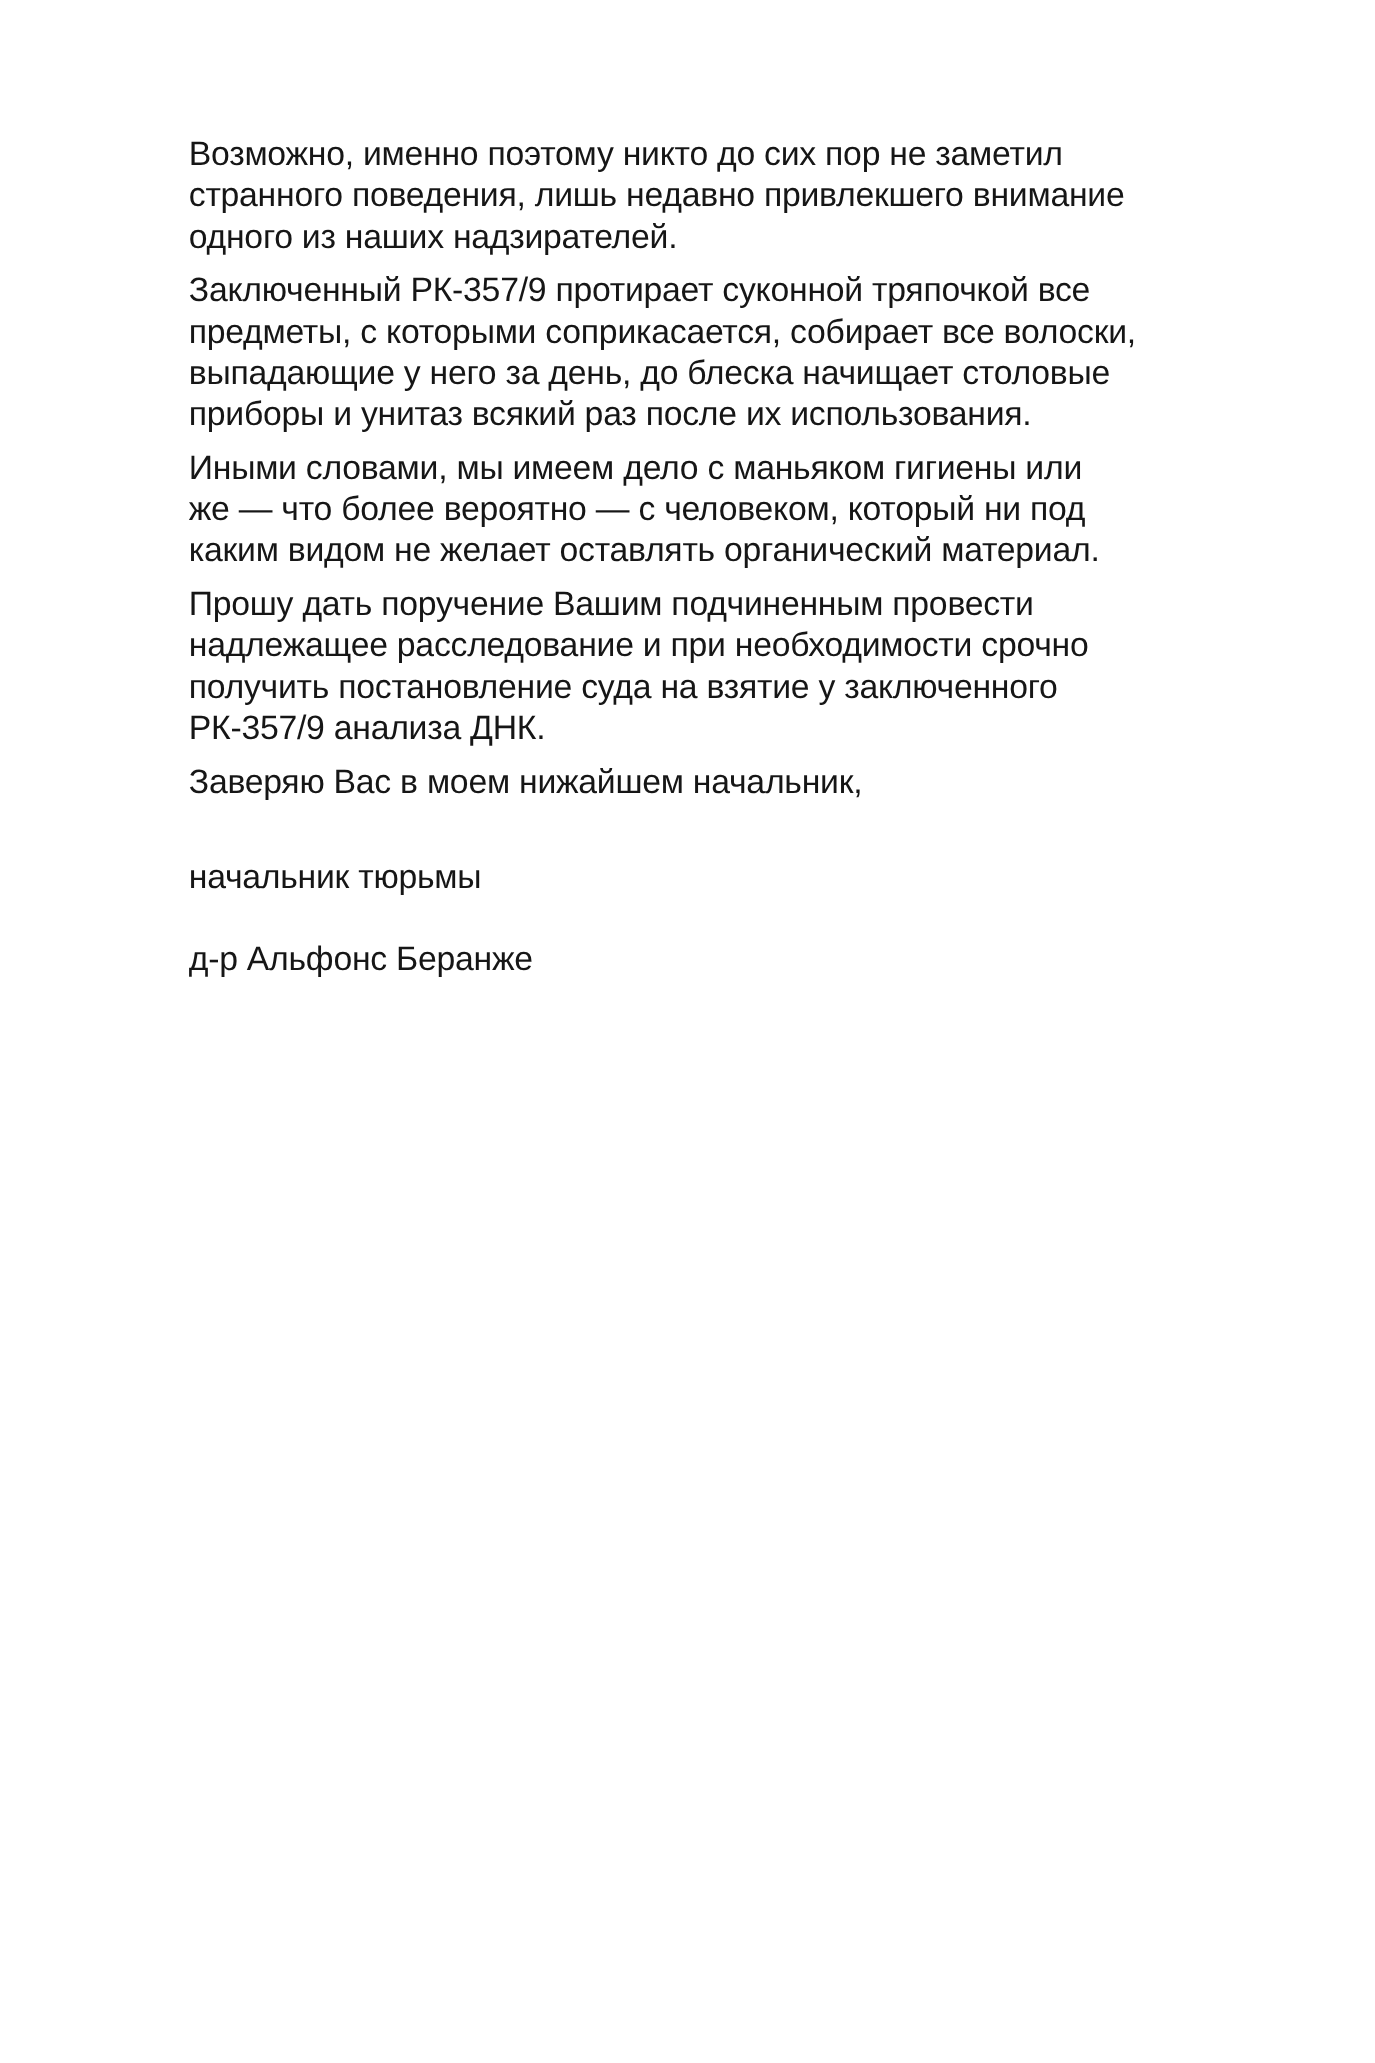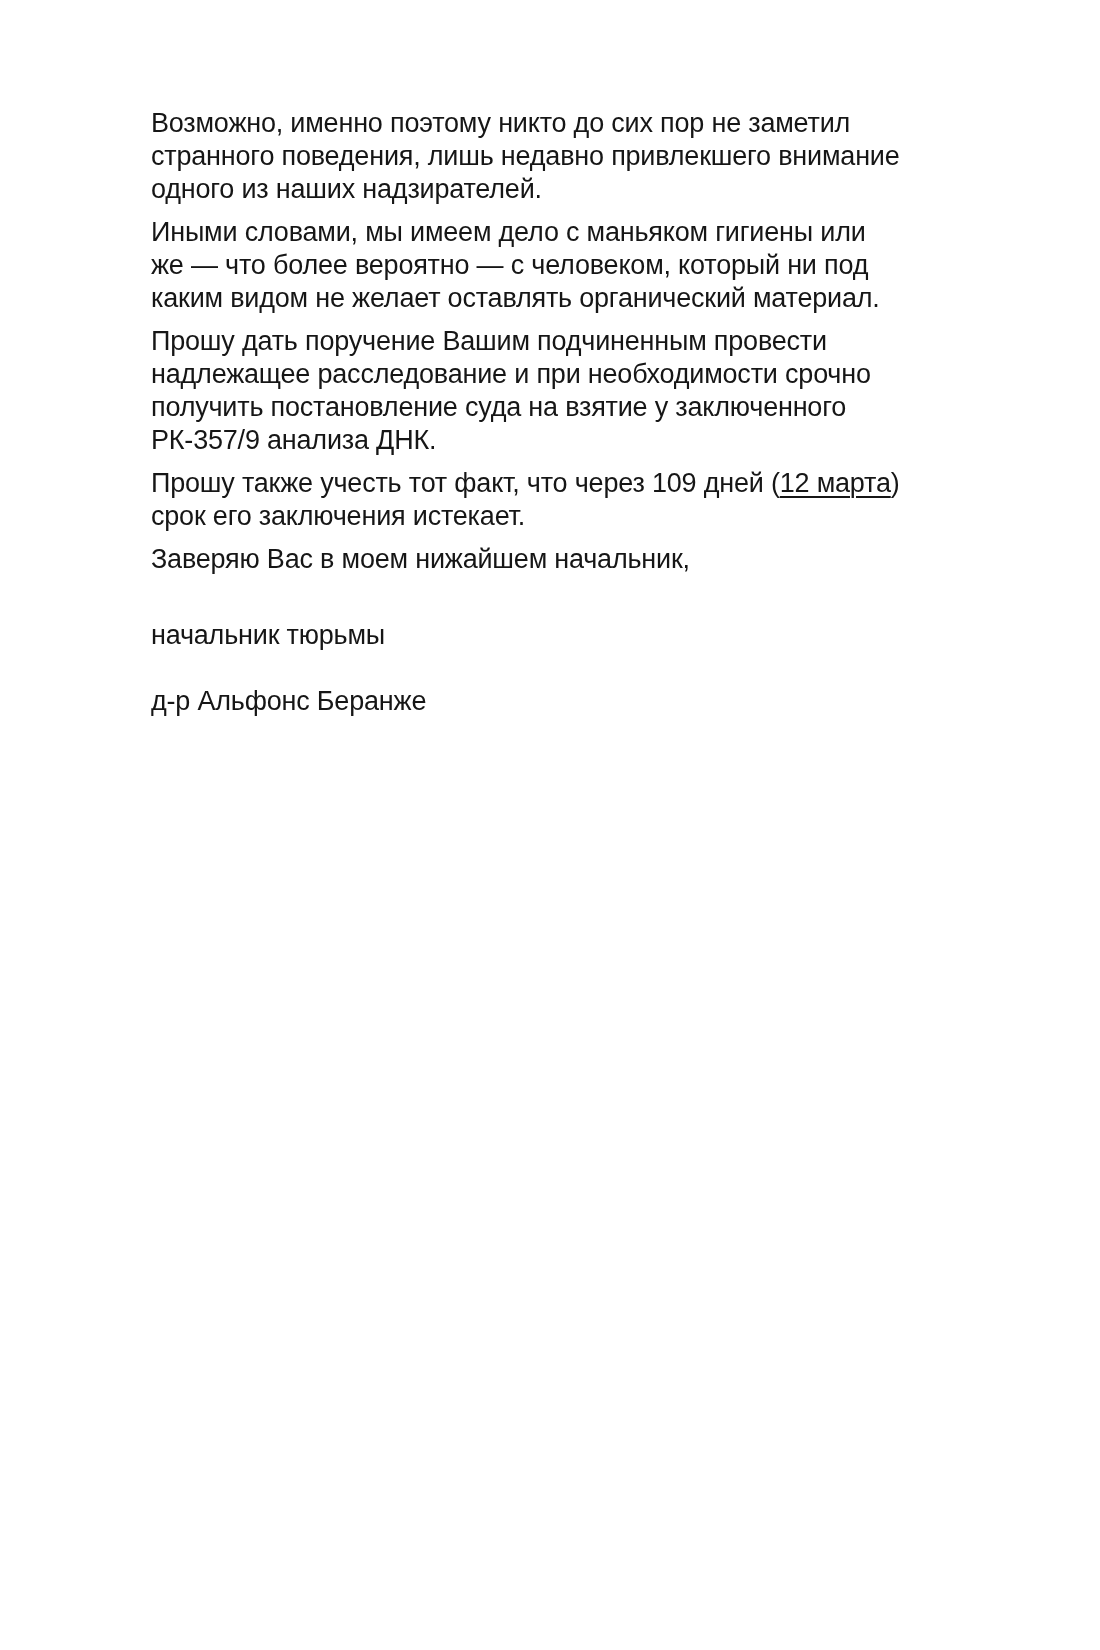--- a/index.html
+++ b/index.html
@@ -50,34 +50,36 @@
 </head>
 <body>
 
 <div class="page">
   <div class="text-block">
 
     <p class="para">Возможно, именно поэтому никто до сих пор не заметил
 странного поведения, лишь недавно привлекшего внимание
 одного из наших надзирателей.</p>
 
+    <p class="para">Заключенный РК-357/9 протирает суконной тряпочкой все
+предметы, с которыми соприкасается, собирает все волоски,
+выпадающие у него за день, до блеска начищает столовые
+приборы и унитаз всякий раз после их использования.</p>
 
     <p class="para">Иными словами, мы имеем дело с маньяком гигиены или
 же — что более вероятно — с человеком, который ни под
 каким видом не желает оставлять органический материал.</p>
 
 
 
     <p class="para">Прошу дать поручение Вашим подчиненным провести
 надлежащее расследование и при необходимости срочно
 получить постановление суда на взятие у заключенного
 РК-357/9 анализа ДНК.</p>
 
-    <p class="para"><span>Прошу также учесть тот факт, что через 109 дней (</span><span class="u">12 марта</span><span>)
-срок его заключения истекает.</span></p>
 
     <p class="para">Заверяю Вас в моем нижайшем начальник,</p>
 
     <div class="signature">
       <span class="sig-line">начальник тюрьмы</span>
       <span class="sig-line">д-р Альфонс Беранже</span>
     </div>
 
   </div>
 </div>

